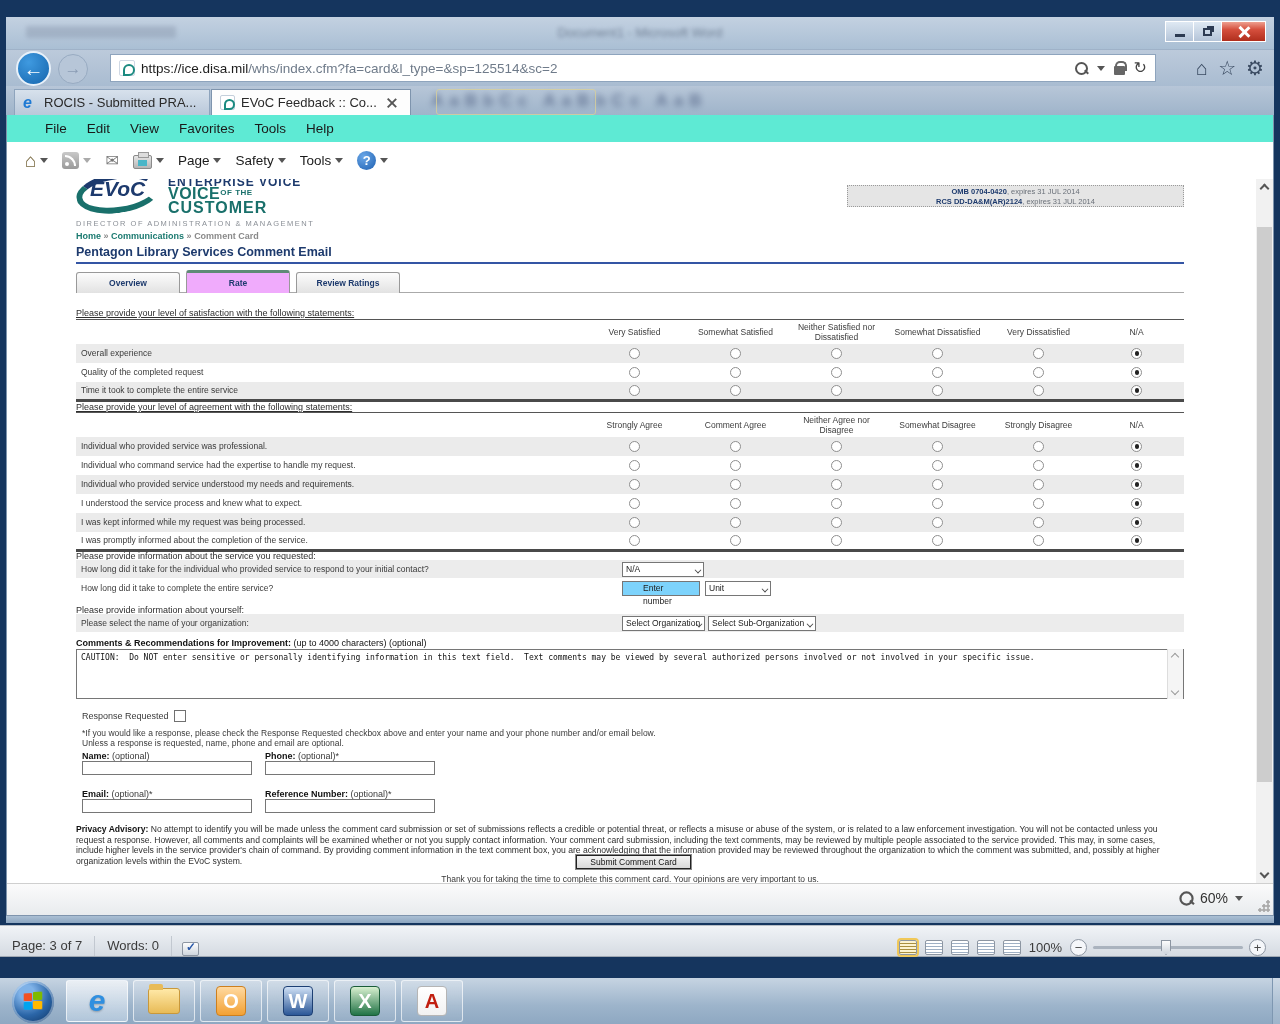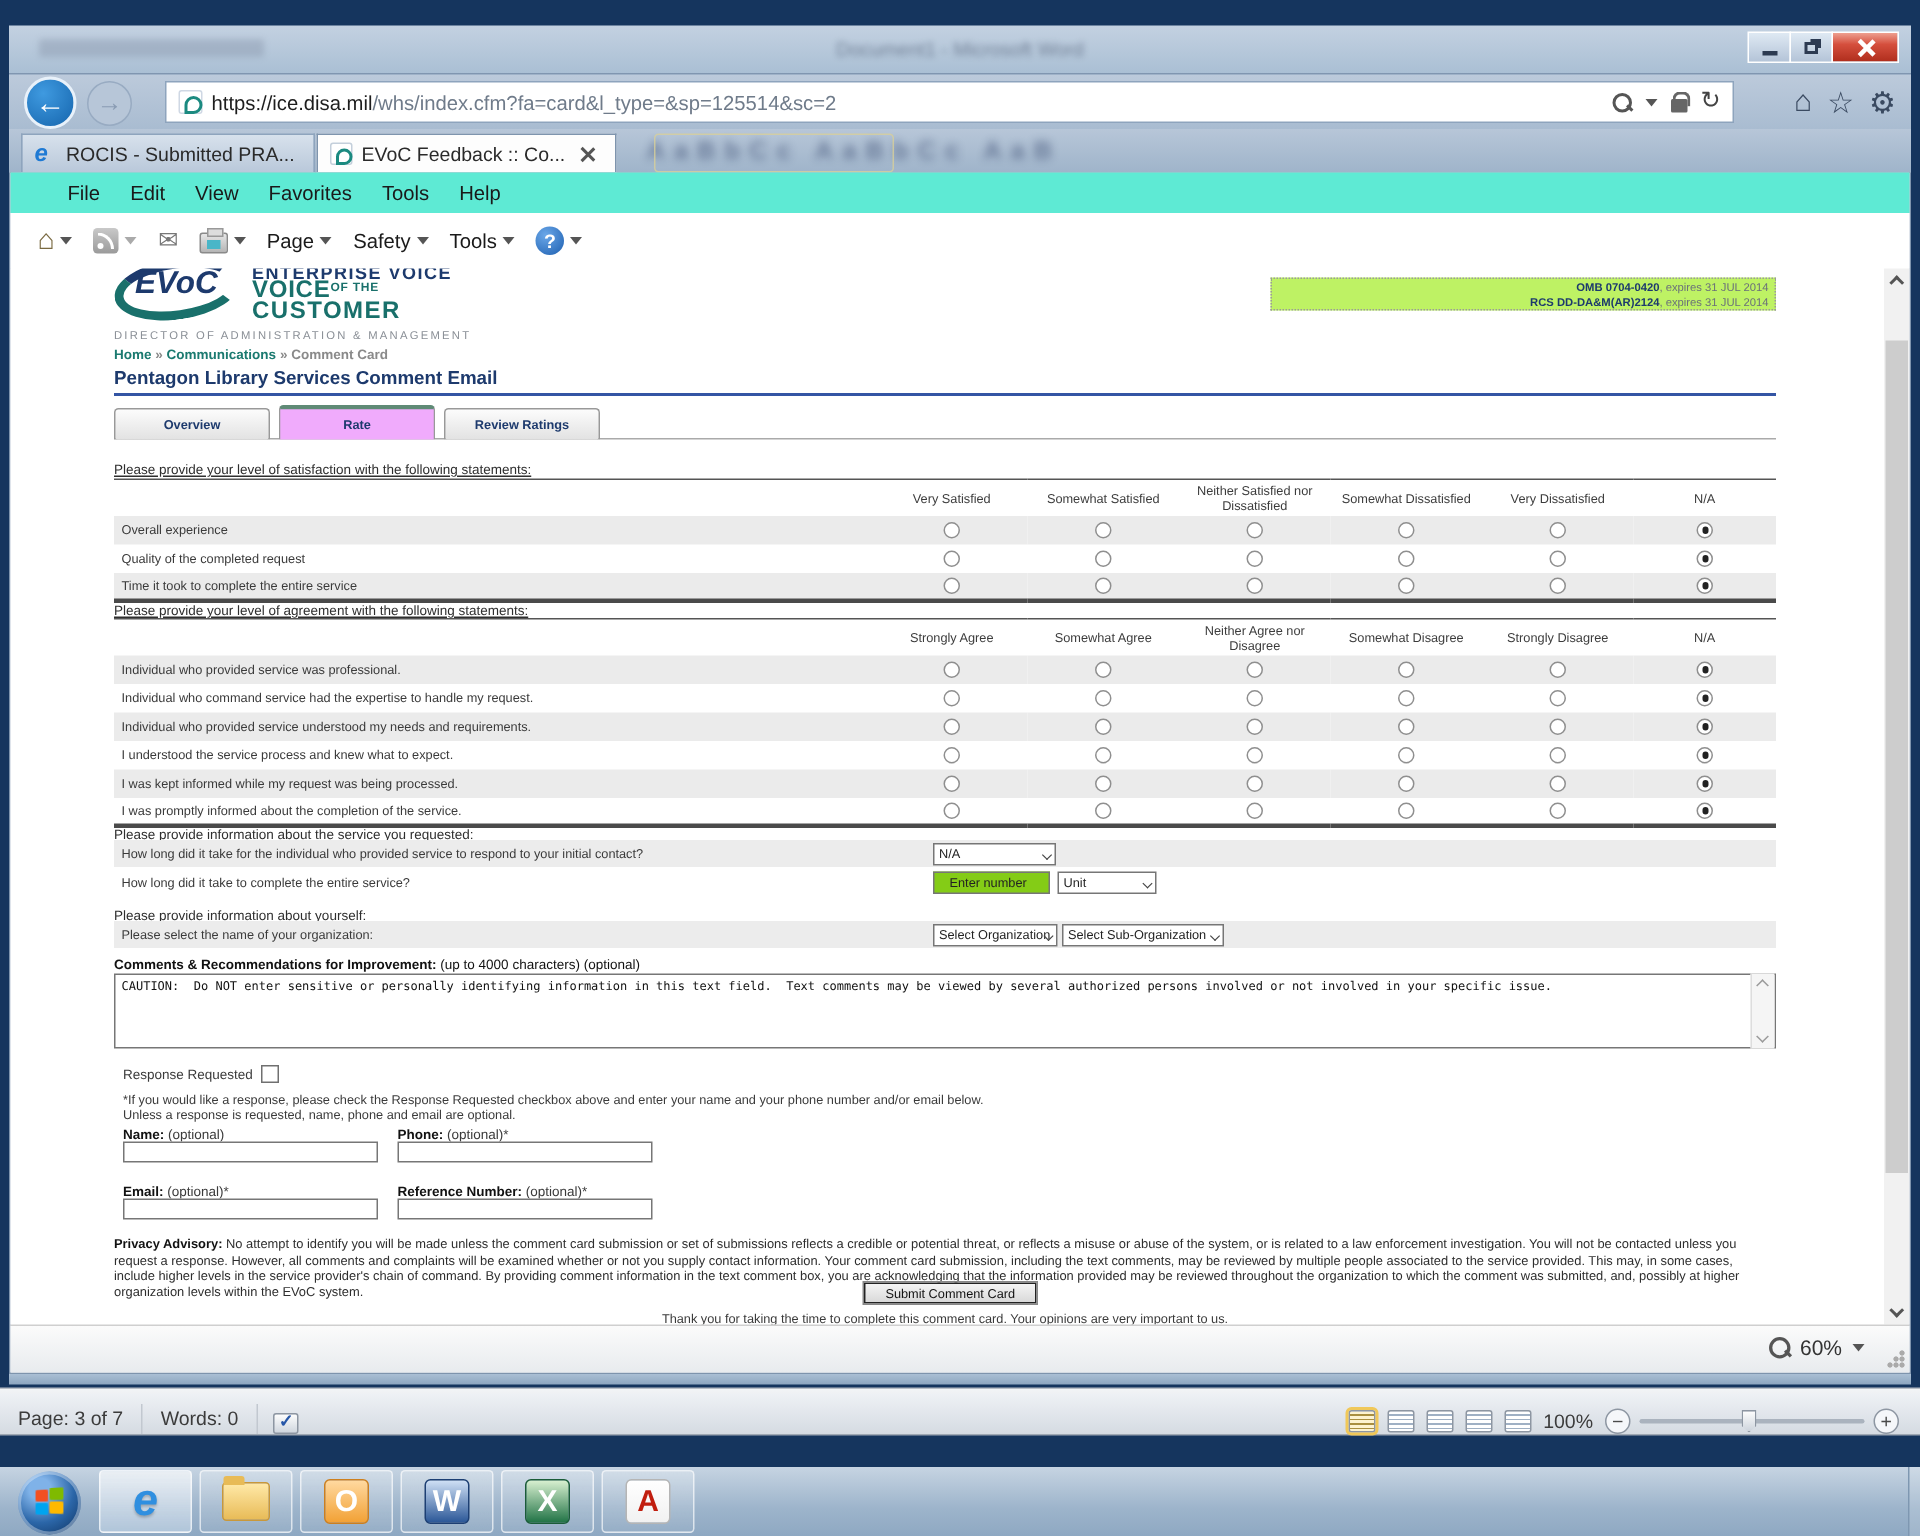--- a/index.html
+++ b/index.html
@@ -86,22 +86,22 @@
 
 .logo{position:absolute;left:69px;top:0px;width:320px;height:42px}
 .swoosh{position:absolute;left:0;top:-6px;width:84px;height:40px;border:6px solid #19706b;border-top-color:#1d3a6d;
  border-radius:50%;transform:rotate(-8deg);border-right-color:transparent}
 .evoctxt{position:absolute;left:14px;top:-2px;font-size:21px;font-weight:bold;font-style:italic;color:#1d3a6d}
 .lg2{position:absolute;left:92px;top:-4px;font-size:12px;font-weight:bold;color:#1d3a6d;letter-spacing:1px}
 .lg3{position:absolute;left:92px;top:6px;font-size:16px;font-weight:bold;color:#19706b;letter-spacing:.5px}
 .lg3 small{font-size:8px;vertical-align:4px}
 .lg4{position:absolute;left:92px;top:20px;font-size:16px;font-weight:bold;color:#19706b;letter-spacing:1px}
 .lg5{position:absolute;left:0px;top:40px;font-size:7.5px;color:#8a8f96;letter-spacing:1.5px}
-.omb{position:absolute;left:840px;top:6px;width:337px;height:22px;border:1px dotted #9a9a9a;background:#bef264;
- text-align:right;font-size:7.5px;color:#6a7079;padding:1px 4px;line-height:9.5px}
+.omb{position:absolute;left:840px;top:6px;width:337px;height:22px;border:1px dotted #9a9a9a;background:#e5e5e5;
+ text-align:center;font-size:7.5px;color:#6a7079;padding:1px 4px;line-height:9.5px}
 .omb b{color:#1d3a6d}
 .crumb{position:absolute;left:69px;top:52px;font-size:9px;color:#8a8a8a;font-weight:bold}
 .crumb a{color:#1b7a70;text-decoration:none}
 .ptitle{position:absolute;left:69px;top:66px;width:1108px;font-size:12.5px;font-weight:bold;color:#1d3a6d;
  border-bottom:2px solid #3455a4;padding-bottom:3px}
 
 .ftabs{position:absolute;left:69px;top:91px;width:1108px;height:23px;border-bottom:1px solid #aaa}
 .ftab{position:absolute;top:2px;width:104px;height:21px;border:1px solid #999;border-bottom:none;border-radius:3px 3px 0 0;
  background:linear-gradient(#fcfcfc,#e2e2e2);text-align:center;font-size:8.5px;font-weight:bold;color:#1d3a6d;line-height:21px}
 .ftab.on{background:#f0abfc;border-top:3px solid #5f8a76;top:0;height:23px;line-height:20px}
@@ -117,21 +117,21 @@
 table.rt td.rc{text-align:center}
 .radio{display:inline-block;width:11px;height:11px;border:1px solid #8f8f8f;border-radius:50%;background:#fff;position:relative;vertical-align:middle}
 .radio.on::after{content:"";position:absolute;left:2.5px;top:2.5px;width:4.5px;height:4.5px;border-radius:50%;background:#222}
 
 .frow{position:absolute;left:69px;width:1108px;height:18px;font-size:8.5px;color:#3a3a3a;line-height:18px}
 .frow.g{background:#ececec}
 .frow .q{padding-left:5px}
 .sel{position:absolute;top:1.5px;height:15px;border:1px solid #767676;background:#fff;font-size:8.5px;
  line-height:13px;padding:0 15px 0 3px;color:#222;white-space:nowrap}
 .sel .sarr{position:absolute;right:2px;top:4px;width:6px;height:6px;border-right:1.6px solid #444;border-bottom:1.6px solid #444;transform:rotate(45deg) scale(.8)}
-.tin{position:absolute;top:1.5px;height:15px;border:1px solid #767676;background:#84cc16;font-size:8.5px;padding:0 10px;color:#222}
+.tin{position:absolute;top:1.5px;height:15px;border:1px solid #767676;background:#7dd3fc;font-size:8.5px;padding:0 20px;color:#222}
 
 .clabel{position:absolute;left:69px;font-size:9px;color:#111}
 .clabel b{font-weight:bold}
 .caution{position:absolute;left:69px;width:1108px;height:50px;border:1px solid #767676;background:#fff;
  font-family:"DejaVu Sans Mono","Liberation Mono",monospace;font-size:8px;color:#111;padding:3px 20px 3px 4px;resize:none;overflow:hidden}
 .tascroll{position:absolute;left:1160px;width:16px;height:50px;background:#f5f5f5;border-left:1px solid #ddd}
 .chv{position:absolute;left:4px;width:6px;height:6px;border-right:1.6px solid #9a9a9a;border-bottom:1.6px solid #9a9a9a}
 .chv.up{top:5px;transform:rotate(-135deg)}
 .chv.dn{bottom:5px;transform:rotate(45deg)}
 .rr{position:absolute;left:75px;font-size:9px;color:#3a3a3a}
@@ -406,21 +406,21 @@
             <col>
             <col>
             <col>
             <col>
             <col style="width:95px">
           </colgroup>
         <tbody>
             <tr>
           <th></th>
           <th>Strongly Agree</th>
-          <th>Somewhat Agree</th>
+          <th>Comment Agree</th>
           <th>Neither Agree nor Disagree</th>
           <th>Somewhat Disagree</th>
           <th>Strongly Disagree</th>
           <th>N/A</th>
         </tr>
         <tr class="g">
           <td class="stmt">Individual who provided service was professional.</td>
           <td class="rc"><span class="radio"></span></td>
           <td class="rc"><span class="radio"></span></td>
           <td class="rc"><span class="radio"></span></td>

